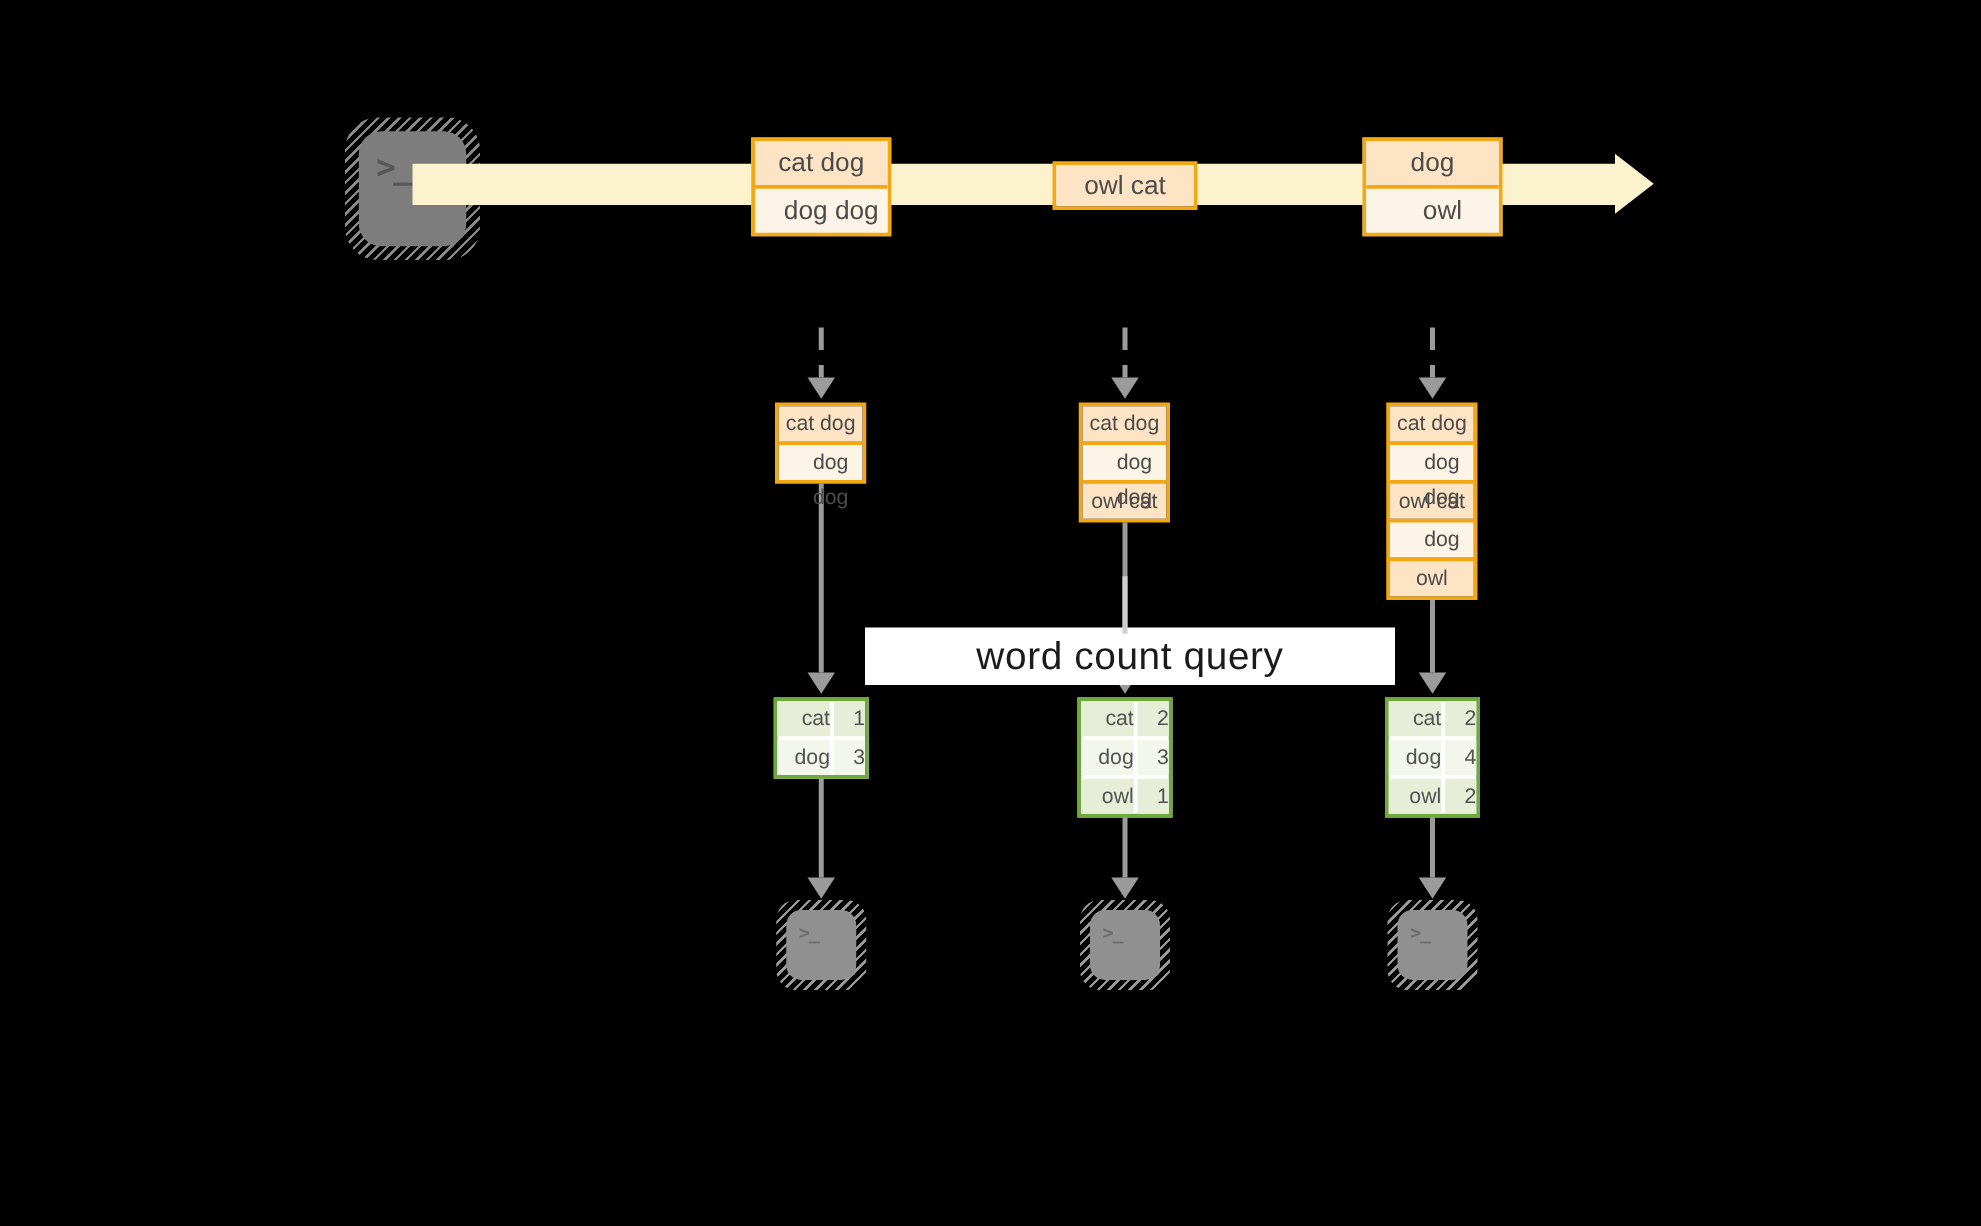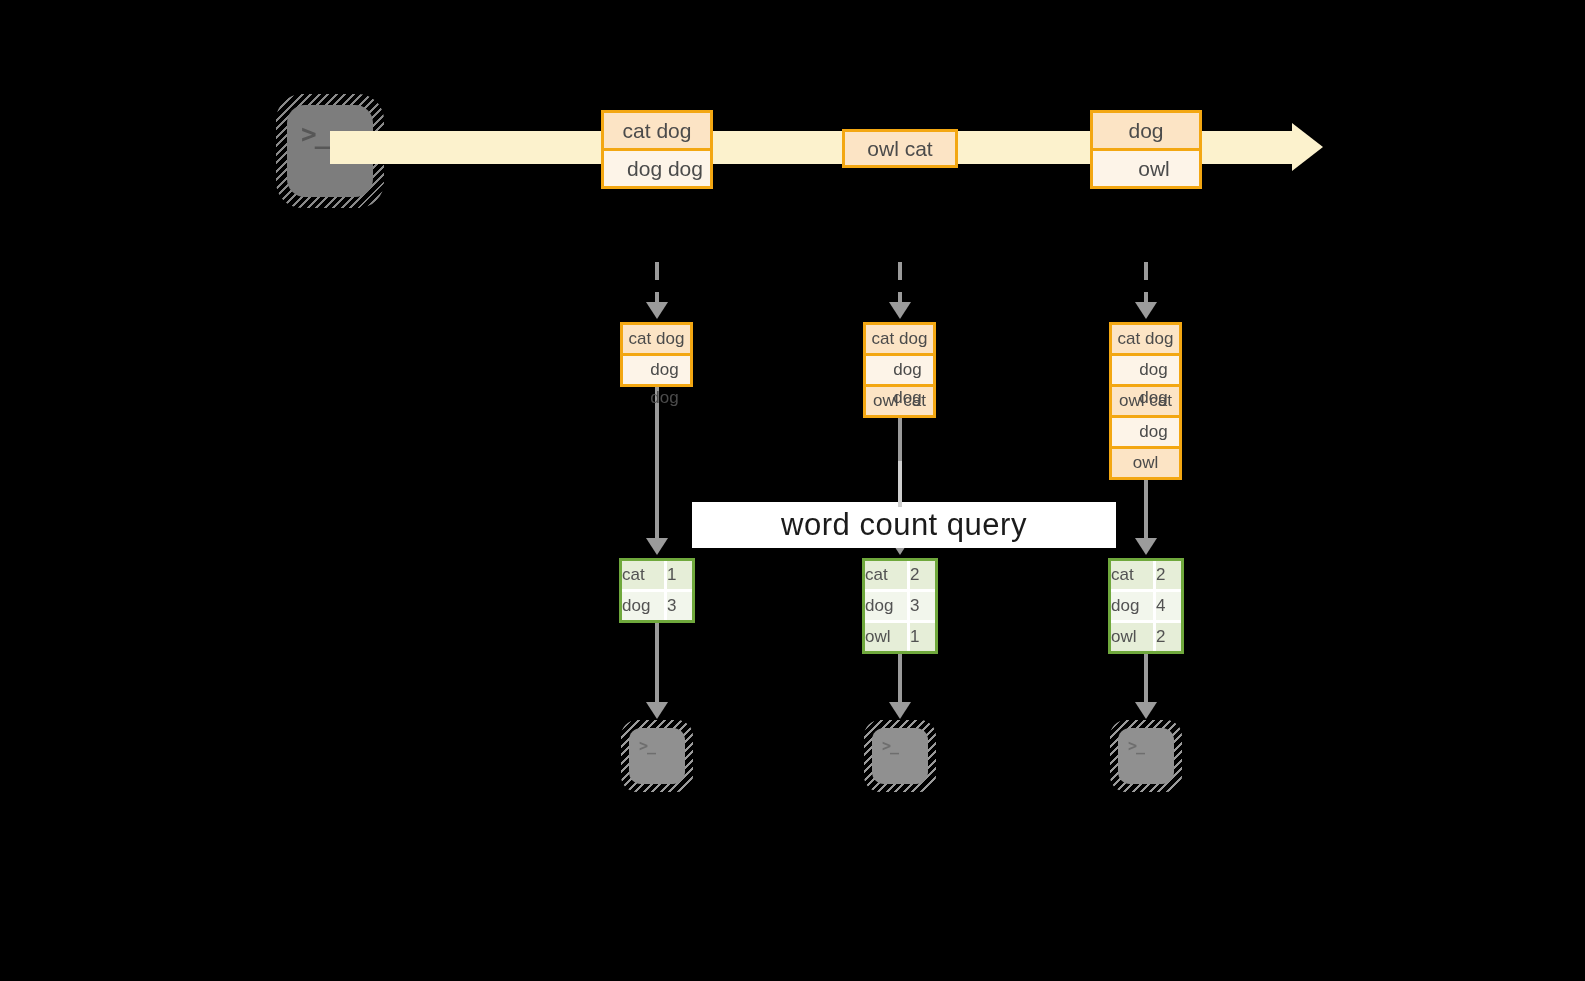--- a/index.html
+++ b/index.html
@@ -19,21 +19,21 @@
   .peach{background:#fce4c5;}
   .cream{background:#fdf4e8;padding-left:16px;}
   
   .stack{position:absolute;width:73px;border:3px solid #f3a712;box-sizing:border-box;z-index:6;
     text-align:center;color:#4b4b4b;font-size:17px;}
   .stack .row{height:28px;line-height:28px;}
   .stack .row + .row{border-top:3px solid #f3a712;}
   
   .gtable{position:absolute;width:76px;border:3px solid #6fa83c;background:#ffffff;box-sizing:border-box;
     display:grid;grid-template-columns:42px 25px;gap:3px;z-index:3;font-size:17px;color:#525252;}
-  .gtable .gc{height:28px;line-height:28px;text-align:left;}
+  .gtable .gc{height:28px;line-height:28px;text-align:right;}
   .ga{background:#e6eed8;}
   .gb{background:#f2f6ec;}
   
   .vline{position:absolute;width:4px;background:#9b9b9b;z-index:1;}
   .vdash{position:absolute;width:4px;z-index:1;
     background:repeating-linear-gradient(to bottom,#9b9b9b 0 18px,transparent 18px 30px);}
   .vhead{position:absolute;width:0;height:0;z-index:1;
     border-left:11px solid transparent;border-right:11px solid transparent;border-top:17px solid #9b9b9b;}
   
   .qbox{position:absolute;left:692px;top:456px;width:424px;height:46px;background:#ffffff;z-index:4;

